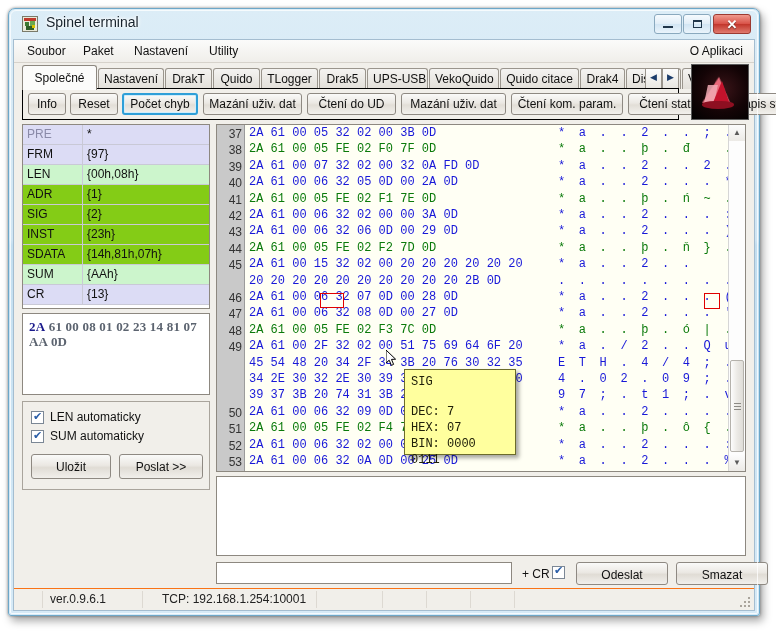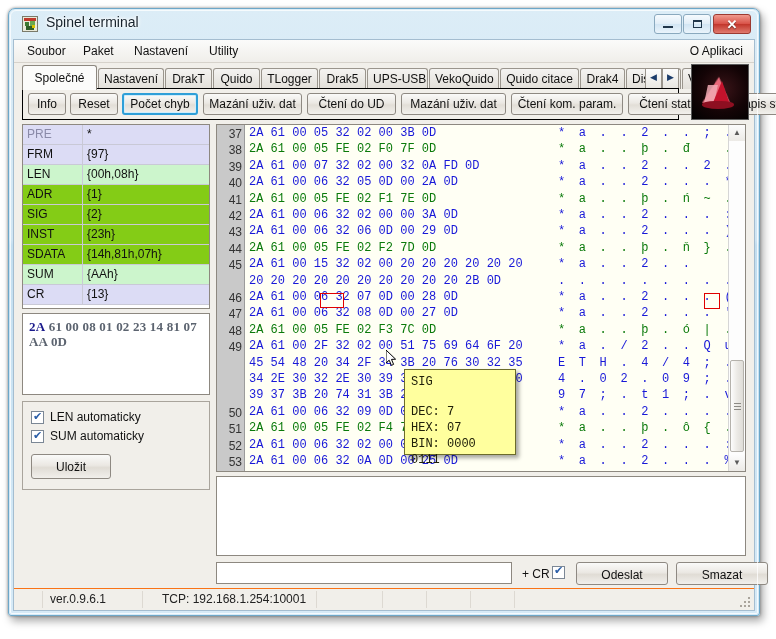--- a/index.html
+++ b/index.html
@@ -348,20 +348,21 @@
       <div id="optpanel">
         <div class="chk" style="top:9px">
           <div class="chkbox"></div>
           <span>LEN automaticky</span>
         </div>
         <div class="chk" style="top:28px">
           <div class="chkbox"></div>
           <span>SUM automaticky</span>
         </div>
         <div class="bbtn" style="left:8px;top:52px;width:80px">Uložit</div>
+        <div class="bbtn" style="left:96px;top:52px;width:84px">Poslat  &gt;&gt;</div>
       </div>
     </div>
 
     <div id="logwrap">
       <div id="gutter">
           <div class="ln" style="top: 2px;">37</div>
           <div class="ln" style="top: 18.4px;">38</div>
           <div class="ln" style="top: 34.8px;">39</div>
           <div class="ln" style="top: 51.2px;">40</div>
           <div class="ln" style="top: 67.6px;">41</div>

